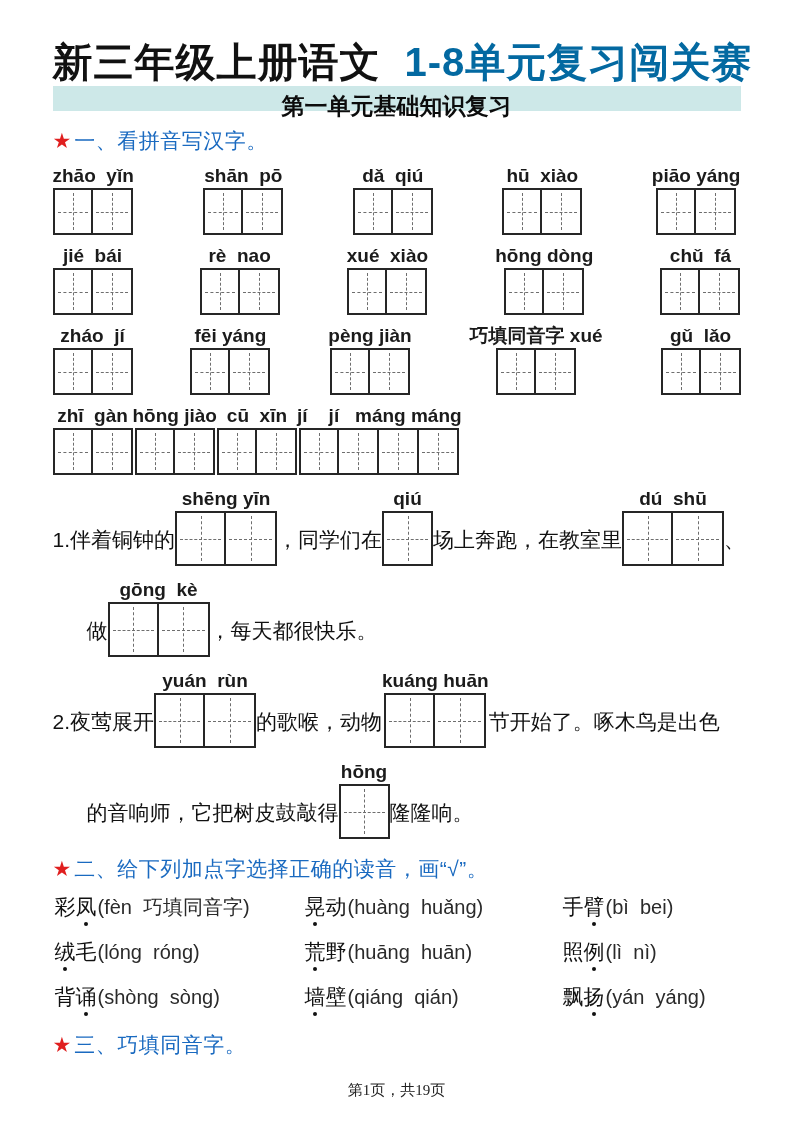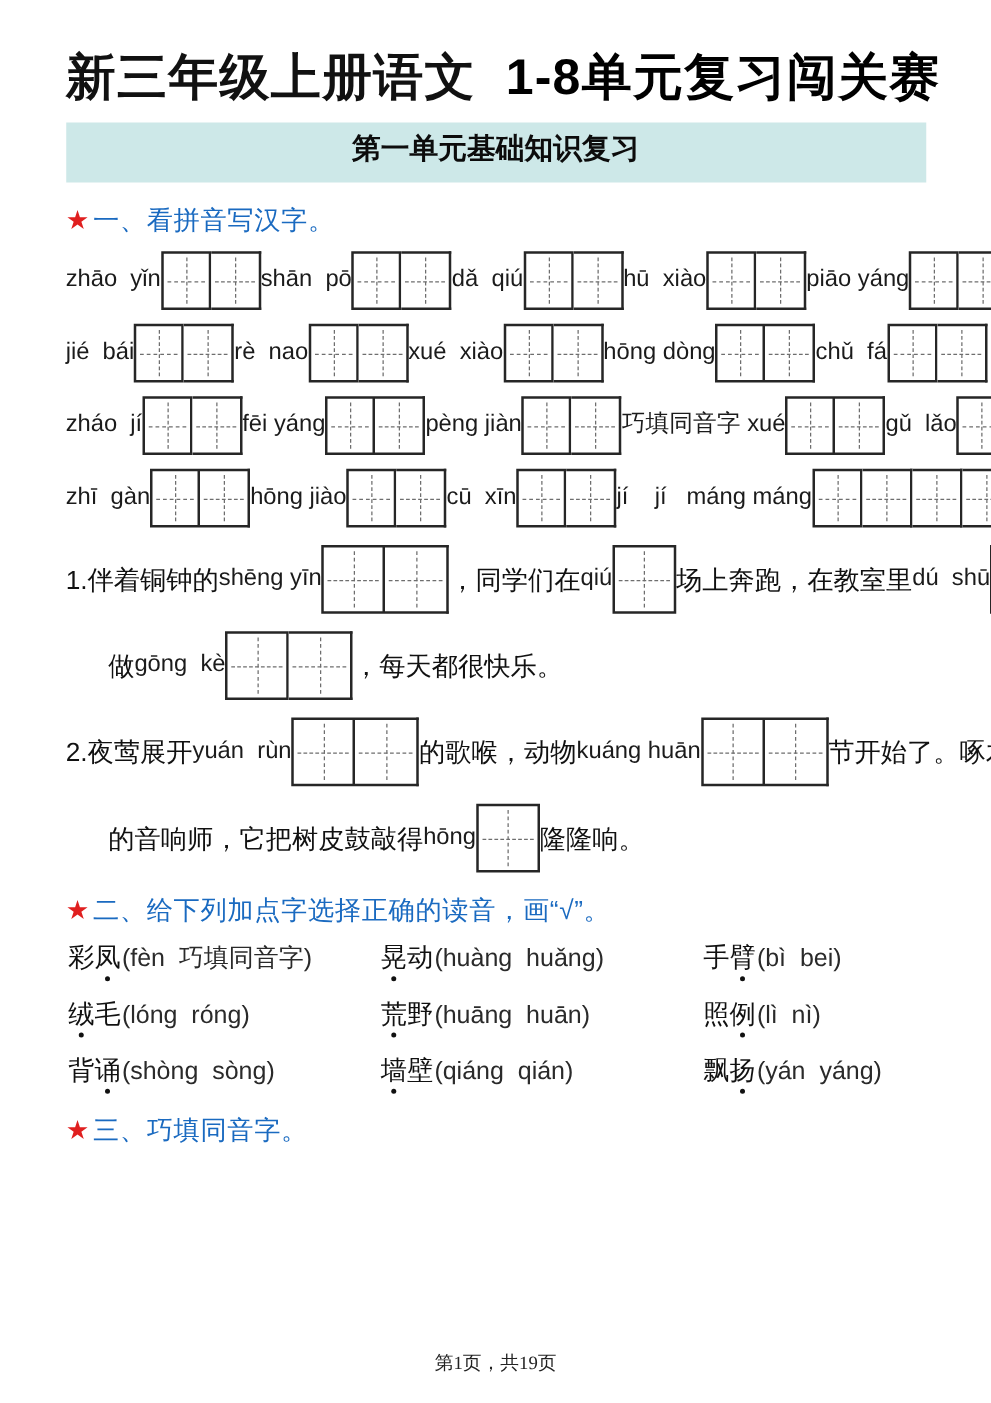--- a/index.html
+++ b/index.html
@@ -3,33 +3,33 @@
 <meta charset="utf-8">
 <style>
   * { margin:0; padding:0; box-sizing:border-box; }
   html,body { width:793px; height:1122px; background:#ffffff; overflow:hidden;
     font-family:"Liberation Sans","DejaVu Sans",sans-serif; color:#111; }
   .page { width:793px; height:1122px; position:relative; background:#fff; }
   .content { width:688px; margin:0 auto; padding-top:38px; }
 
   
   .title { text-align:center; font-size:40px; font-weight:900; letter-spacing:1px; line-height:1.2; white-space:nowrap; }
-  .title .red { color:#000000; margin-left:24px; }
-
-  
-  .banner { margin-top:12px; height:48px; line-height:41px; background:#cde8e8;
+  .title .red { color:#0369a1; margin-left:24px; }
+
+  
+  .banner { margin-top:0; height:25px; line-height:41px; background:#cde8e8;
     text-align:center; font-size:23px; font-weight:bold; color:#0c0c0c; }
 
   
   .sec-head { margin-top:16px; display:flex; align-items:center; }
   .star { color:#e01f1f; font-size:21px; margin-right:3px; }
   .sec-title { color:#1a6ac0; font-weight:normal; font-size:21px; letter-spacing:0.5px; }
 
   
-  .pgroup { display:inline-flex; align-items:center; }
+  .pgroup { display:inline-flex; flex-direction:column; align-items:center;font-weight:bold; }
   .plabel { font-size:19px; color:#1b1b1b; white-space:pre; margin-bottom:2px; line-height:20px; }
   .pboxes { display:flex; }
   .tzbox { width:40px; height:47px; border:2px solid #262626; background:#fff; position:relative; }
   .tzbox:not(:first-child) { border-left:none; }
   .tzbox::before { content:""; position:absolute; left:50%; top:3px; bottom:3px; border-left:1.5px dashed #6e6e6e; }
   .tzbox::after  { content:""; position:absolute; top:50%; left:3px; right:3px; border-top:1.5px dashed #6e6e6e; }
   .big .tzbox { width:51px; height:55px; }
 
   .pinyin-row { display:flex; justify-content:space-between; margin-top:11px; }
   .pinyin-row.last { justify-content:flex-start; }

